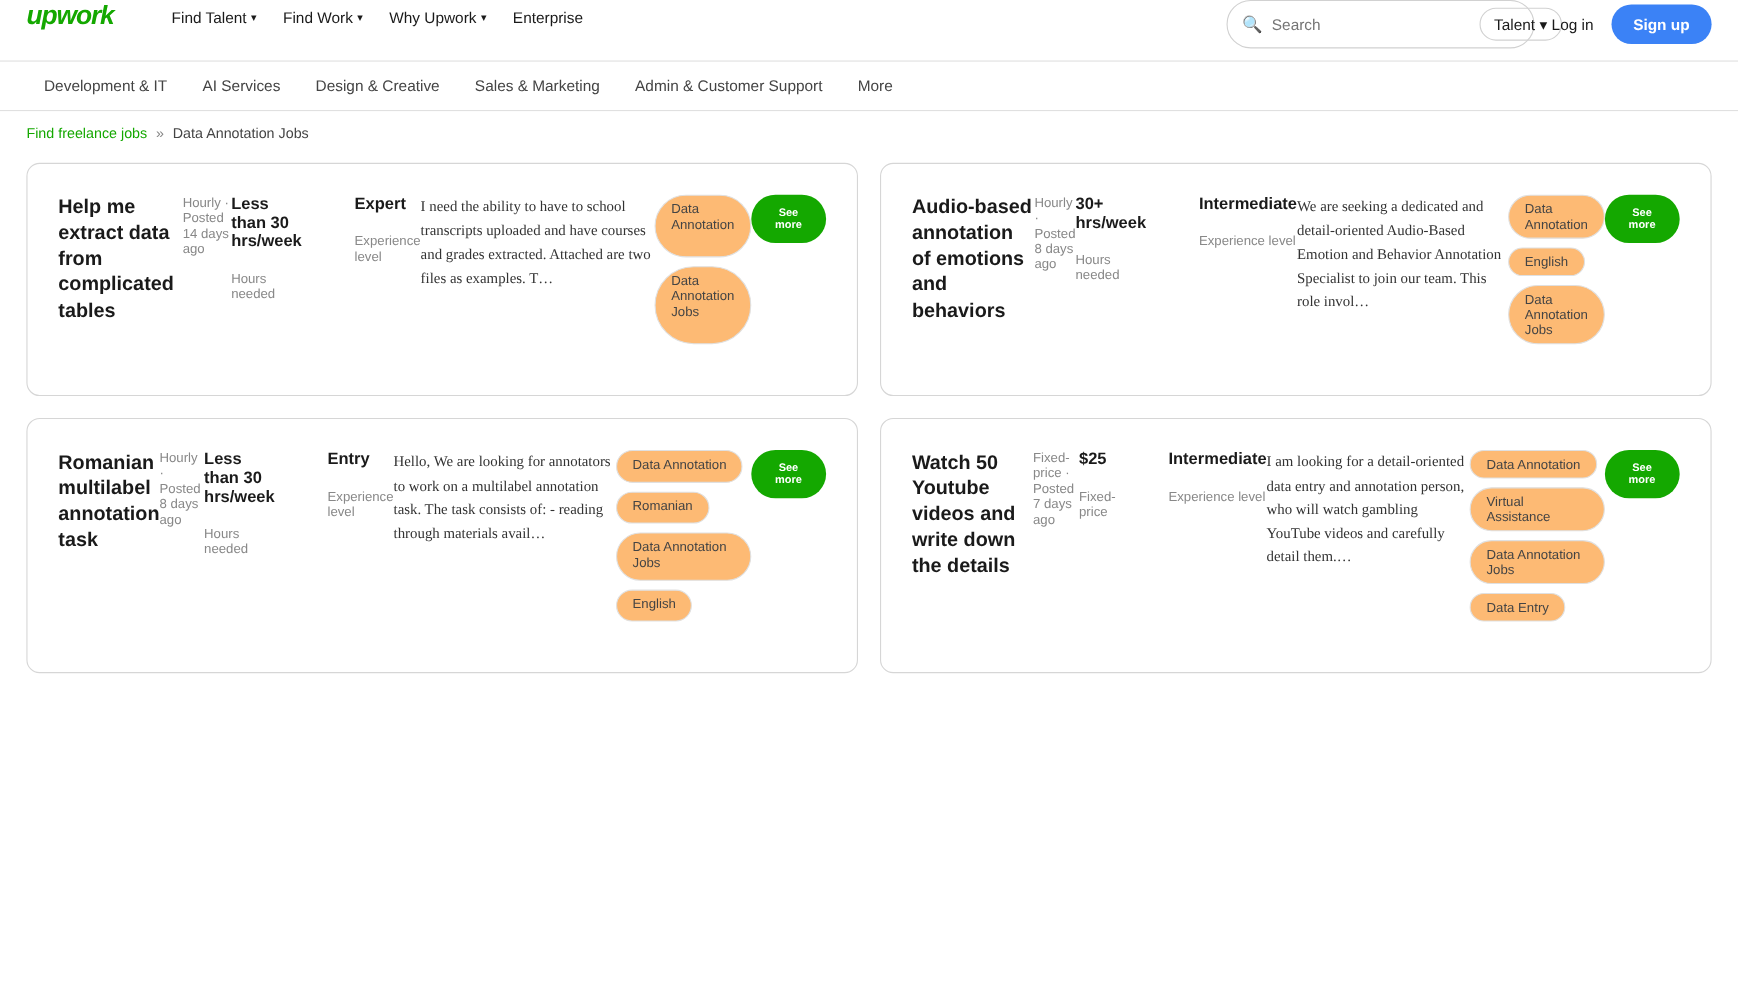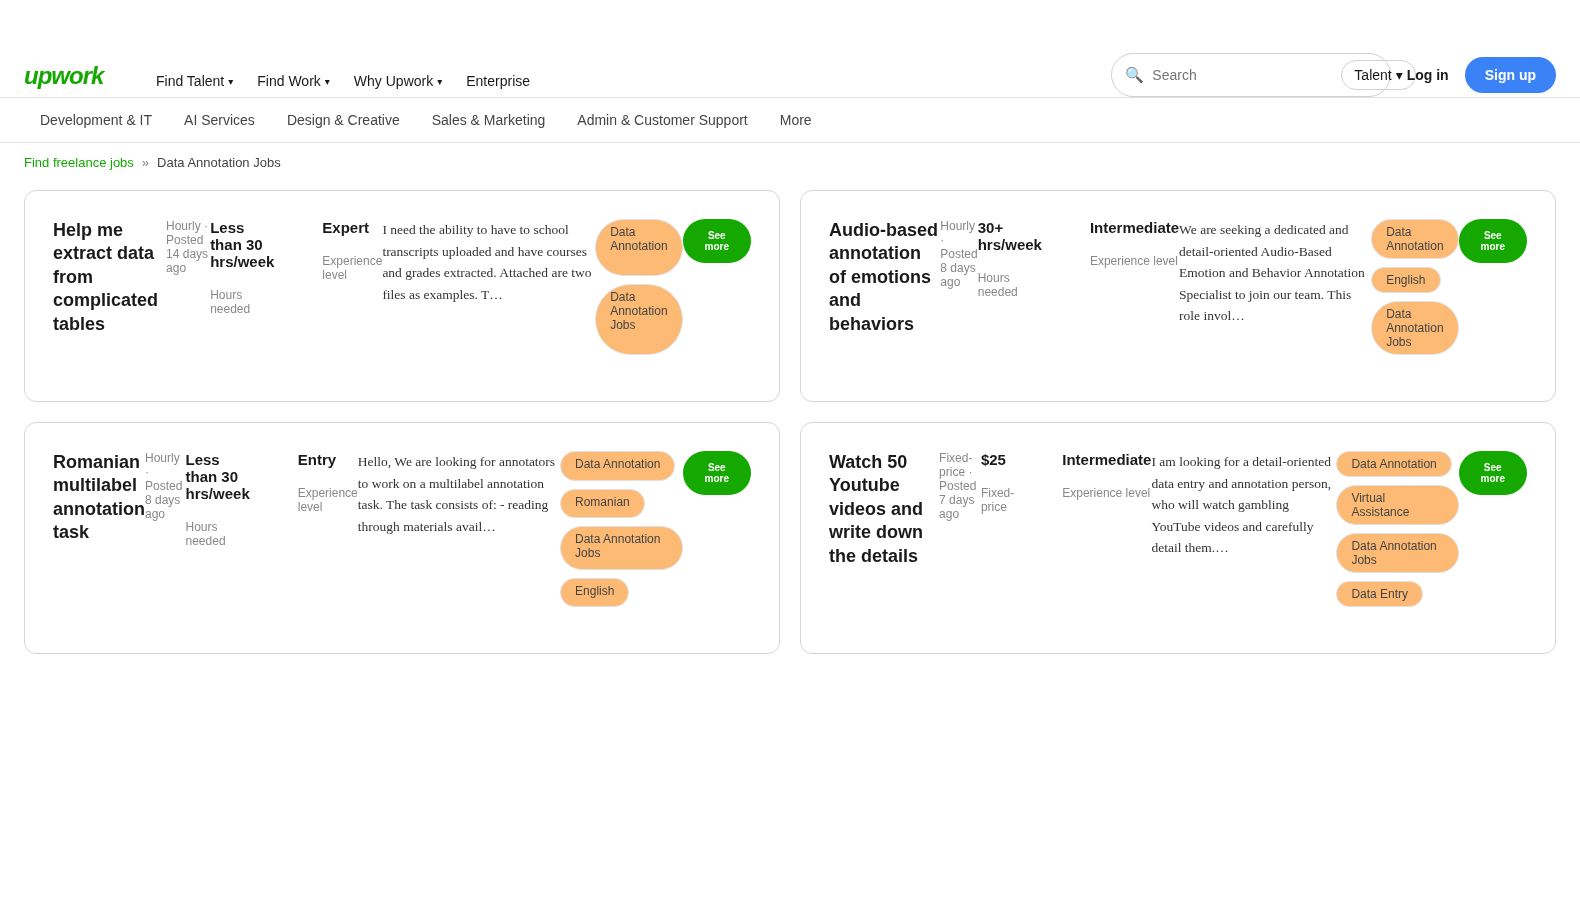--- a/index.html
+++ b/index.html
@@ -1,21 +1,21 @@
 <!DOCTYPE html>
 <html><head>
   <meta charset="utf-8">
   <style>
     * { box-sizing: border-box; margin: 0; padding: 0; }
     body { font-family: 'Helvetica Neue', Arial, sans-serif; background: #fff; color: #1a1a1a; font-size: 14px; }
 
     
     .top-nav {
-      display: flex; align-items: flex-end; padding: 0 24px; height: 56px;
-      border-bottom: 1px solid #e0e0e0; position: sticky; top: 0; background: #fff; z-index: 100; margin-top: 42px;
+      display: flex; align-items: flex-start; padding: 0 24px; height: 56px;
+      border-bottom: 1px solid #e0e0e0; position: sticky; top: 0; background: #fff; z-index: 100;
     }
     .logo { color: #14a800; font-size: 26px; font-weight: 900; font-style: italic; margin-right: 32px; letter-spacing: -1px; }
     .nav-links { display: flex; gap: 4px; align-items: center; }
     .nav-links .nav-item {
       display: flex; align-items: center; gap: 4px; padding: 8px 10px;
       font-size: 14px; color: #1a1a1a; cursor: pointer; border-radius: 4px;
       font-weight: 500; white-space: nowrap;
     }
     .nav-chevron { font-size: 10px; }
     .nav-right { margin-left: auto; display: flex; align-items: center; gap: 16px; }
@@ -24,21 +24,21 @@
       padding: 6px 14px; gap: 8px; width: 280px;
     }
     .search-box input {
       border: none; outline: none; font-size: 14px; color: #1a1a1a; background: transparent; flex: 1;
     }
     .search-icon { color: #6b6b6b; font-size: 15px; }
     .talent-selector {
       display: flex; align-items: center; gap: 4px; padding: 6px 12px;
       border: 1.5px solid #d1d1d1; border-radius: 40px; cursor: pointer; font-size: 14px;
     }
-    .login-btn { font-size: 14px; font-weight: 700; cursor: pointer; color: #1a1a1a; }
+    .login-btn { font-size: 14px; font-weight: 400; cursor: pointer; color: #1a1a1a; }
     .signup-btn {
       background: #3b82f6; color: #fff; border: none; border-radius: 40px;
       padding: 10px 20px; font-size: 14px; font-weight: 700; cursor: pointer;
     }
 
     
     .cat-nav {
       display: flex; align-items: center; gap: 0; padding: 0 24px;
       border-bottom: 1px solid #e0e0e0; background: #fff;
     }

